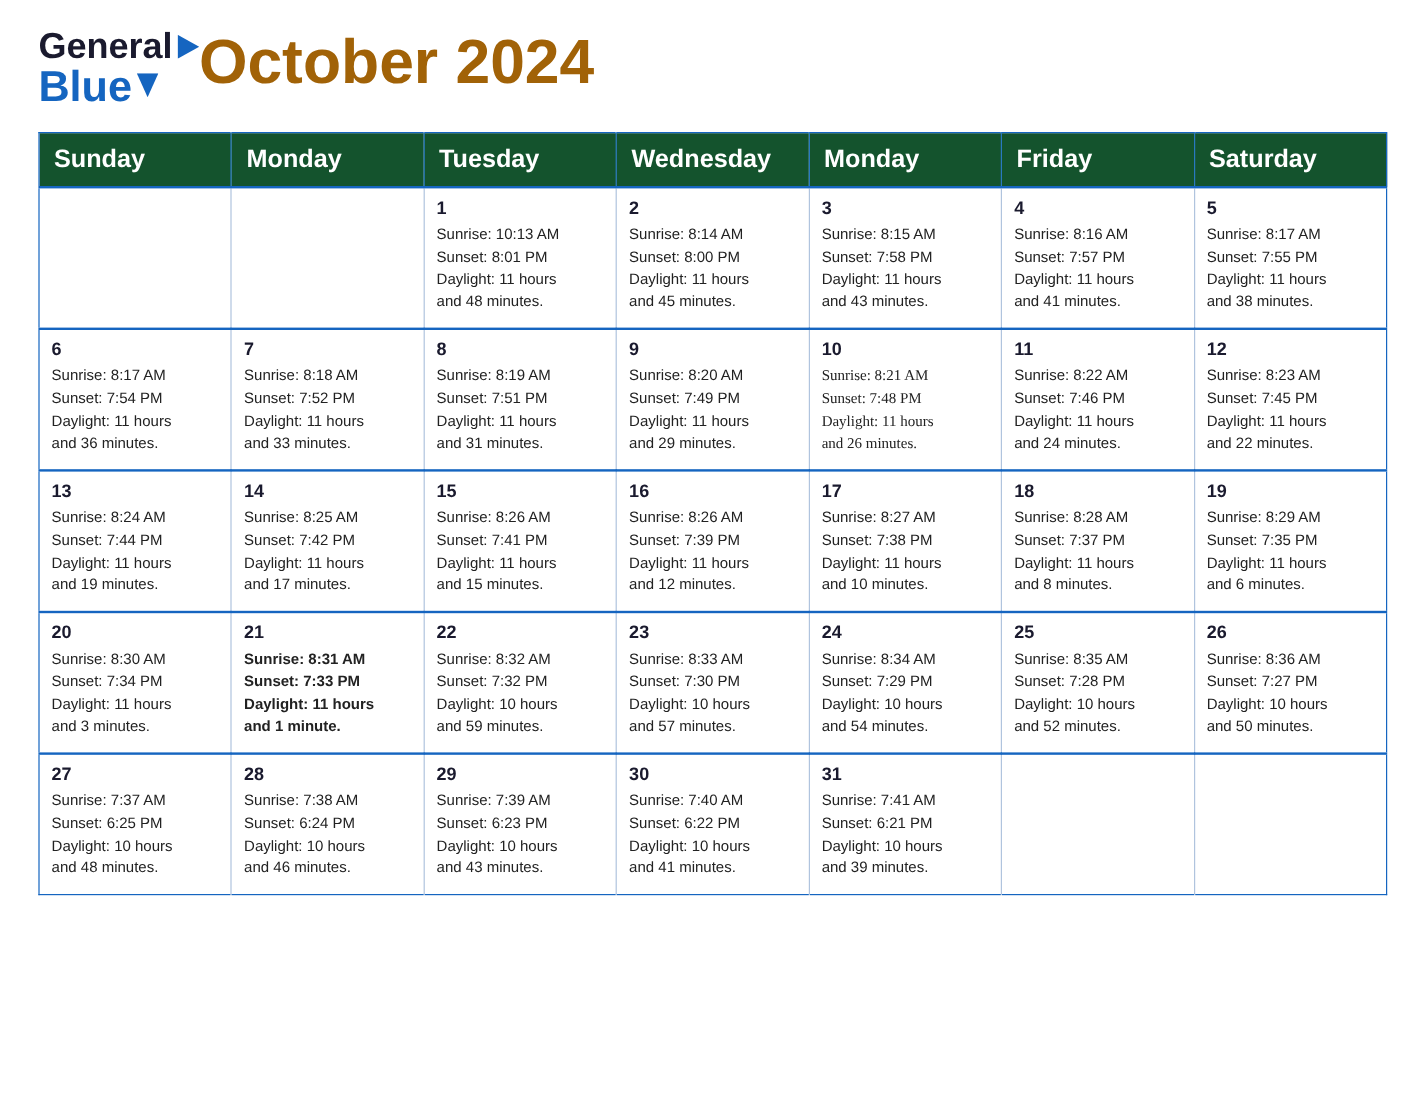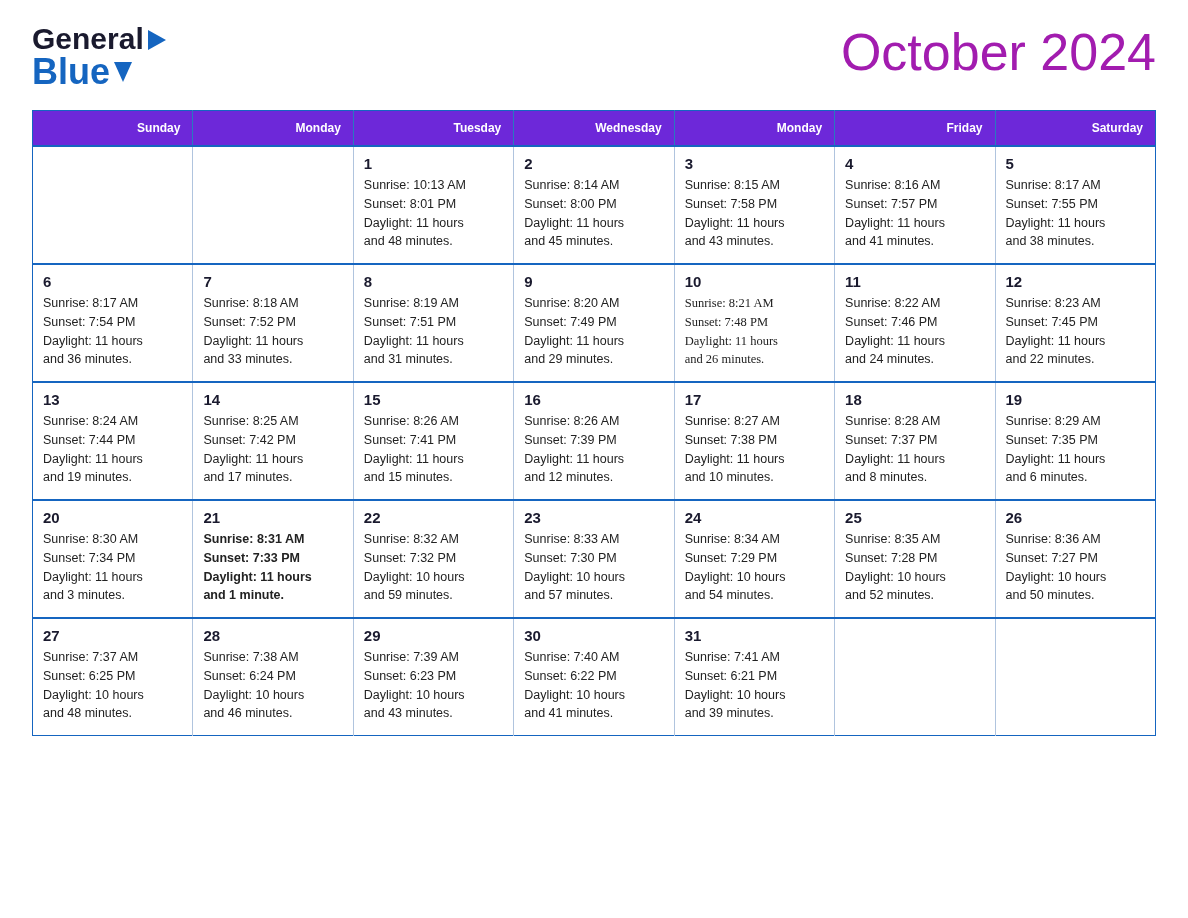--- a/index.html
+++ b/index.html
@@ -5,56 +5,54 @@
     * { box-sizing: border-box; margin: 0; padding: 0; }
     body {
       font-family: Arial, sans-serif;
       background: #fff;
       padding: 24px 32px;
       width: 1188px;
       min-height: 918px;
     }
     .header {
       display: flex;
-      justify-content: space-between;
       align-items: flex-start;
       margin-bottom: 20px;
-      gap: 16px;
     }
     .logo {
       display: flex;
       flex-direction: column;
       align-items: flex-start;
     }
     .title-area {
       text-align: right;
     }
     .month-title {
       font-size: 52px;
-      font-weight: normal;
-      color: #a21caf;
+      font-weight: bold;
+      color: #a16207;
       line-height: 1.1;
     }
     .location {
       font-size: 22px;
       color: #444;
       margin-top: 4px;
     }
     .calendar {
       width: 100%;
       border-collapse: collapse;
       border: 1px solid #1565c0;
     }
     .calendar thead tr th {
-      background-color: #6d28d9;
+      background-color: #14532d;
       color: #fff;
-      font-size: 12px;
+      font-size: 21px;
       font-weight: bold;
       padding: 10px 12px;
-      text-align: right;
+      text-align: left;
       border-right: 1px solid #2979c0;
     }
     .calendar thead tr th:last-child {
       border-right: none;
     }
     .calendar tbody tr {
       border-top: 2px solid #1565c0;
     }
     .calendar tbody tr td {
       vertical-align: top;

